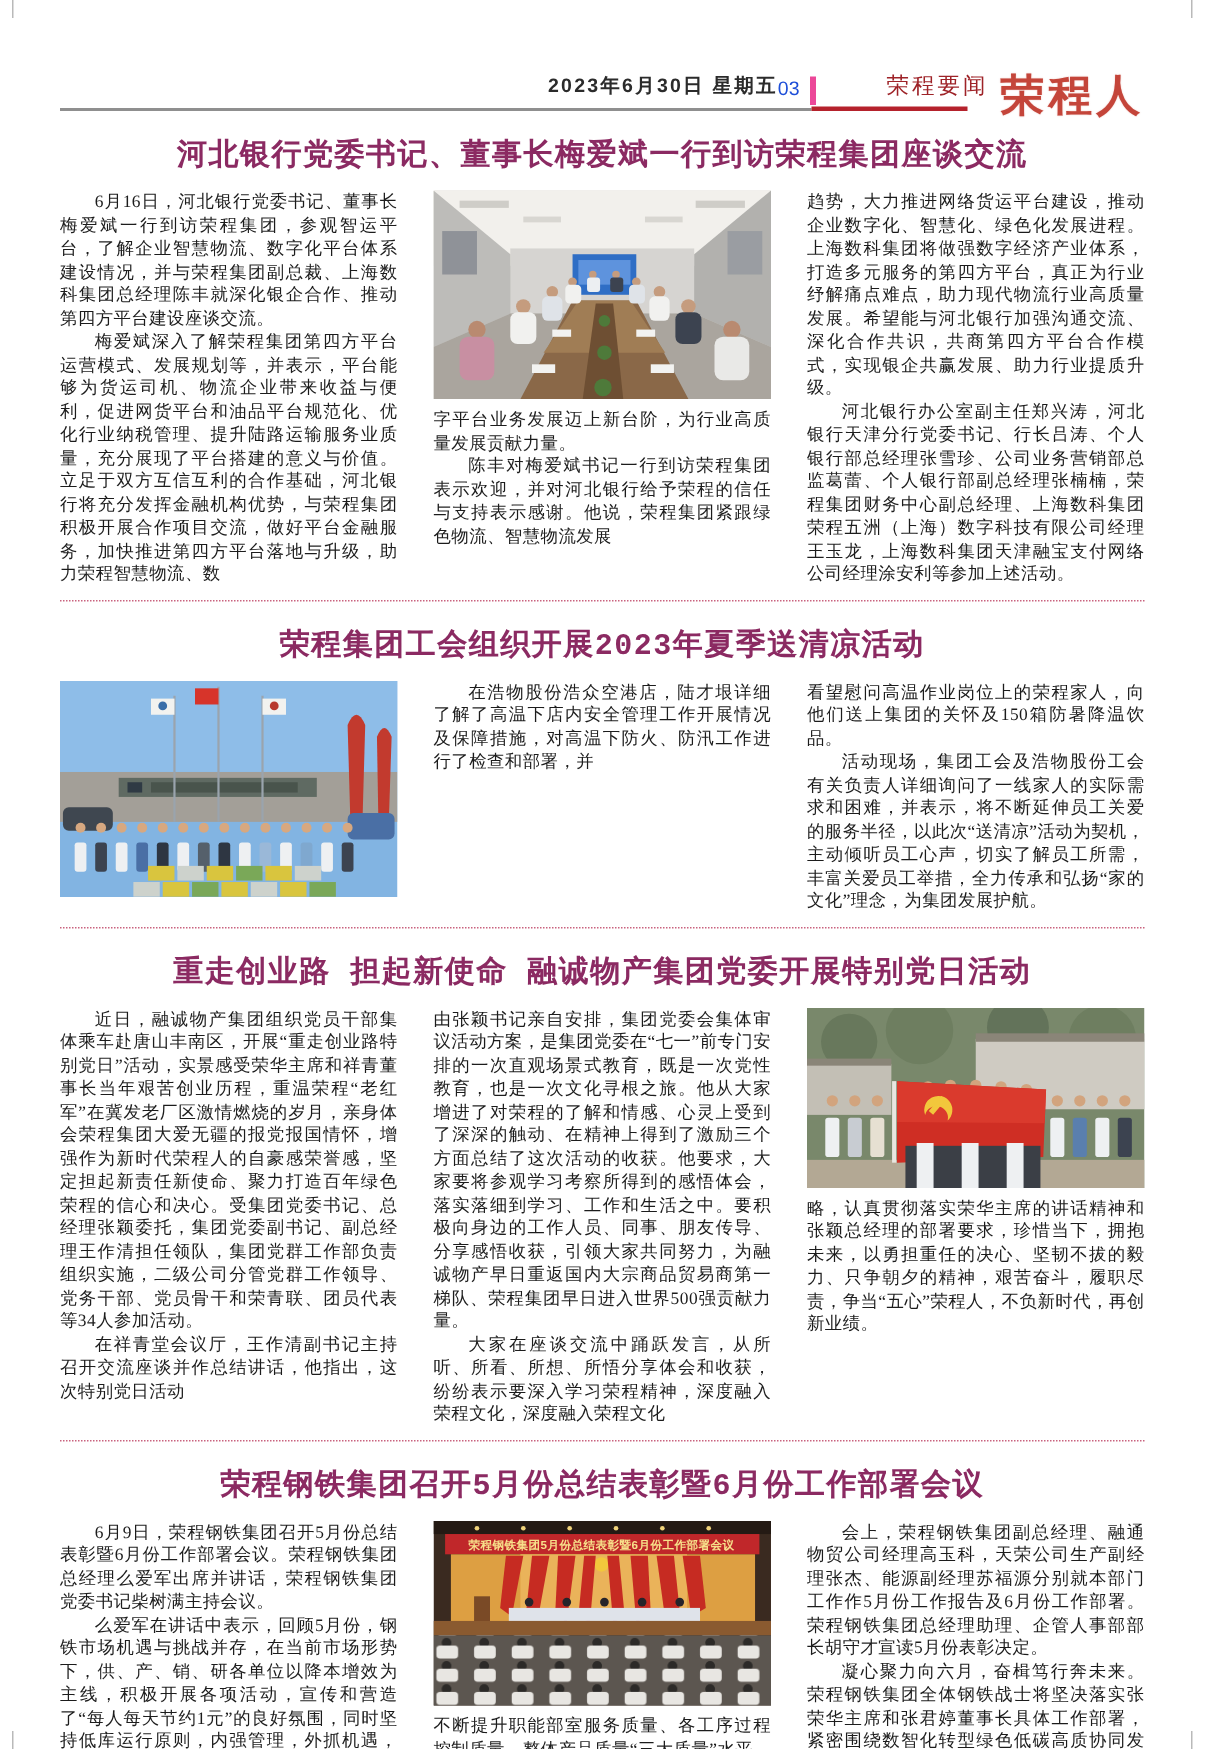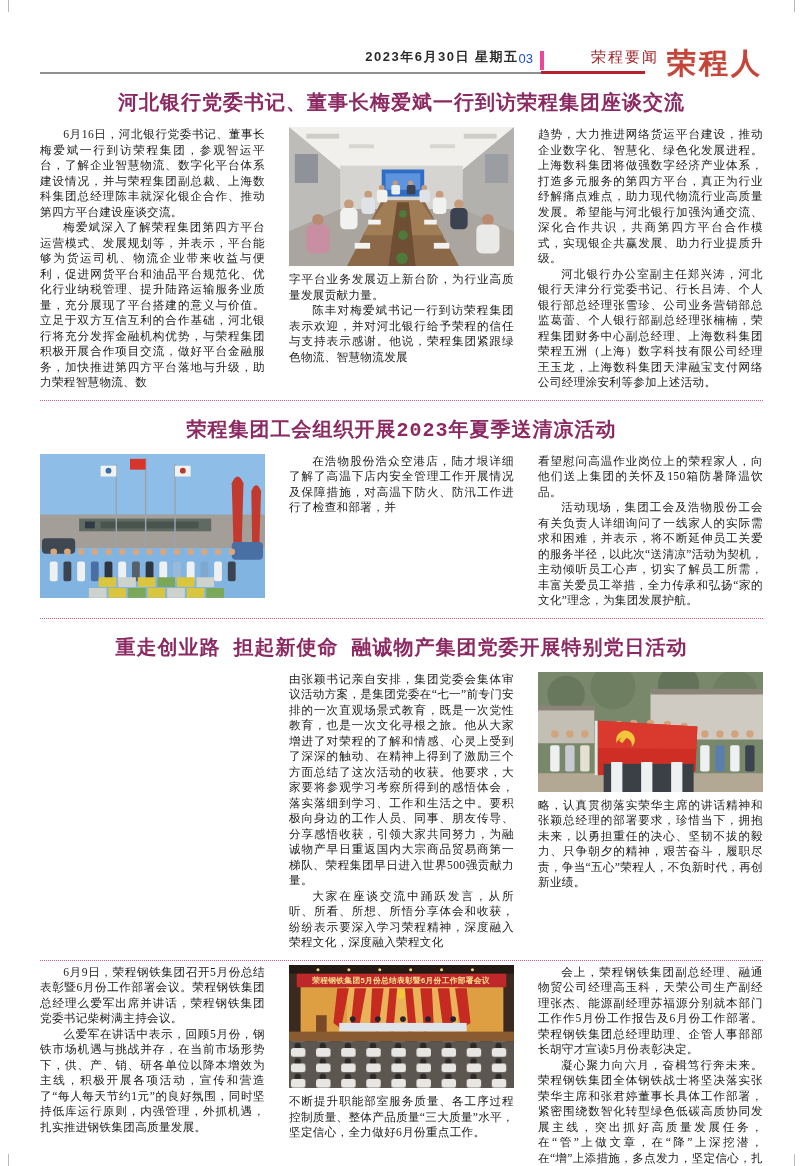--- a/index.html
+++ b/index.html
@@ -239,20 +239,22 @@
       </div>
     </div>
   </article>
 
   <hr class="divider">
 
   <article>
     <h2 class="art-title">重走创业路  担起新使命  融诚物产集团党委开展特别党日活动</h2>
     <div class="cols">
       <div class="col">
+        <p>近日，融诚物产集团组织党员干部集体乘车赴唐山丰南区，开展“重走创业路特别党日”活动，实景感受荣华主席和祥青董事长当年艰苦创业历程，重温荣程“老红军”在冀发老厂区激情燃烧的岁月，亲身体会荣程集团大爱无疆的报党报国情怀，增强作为新时代荣程人的自豪感荣誉感，坚定担起新责任新使命、聚力打造百年绿色荣程的信心和决心。受集团党委书记、总经理张颖委托，集团党委副书记、副总经理王作清担任领队，集团党群工作部负责组织实施，二级公司分管党群工作领导、党务干部、党员骨干和荣青联、团员代表等34人参加活动。</p>
+        <p>在祥青堂会议厅，王作清副书记主持召开交流座谈并作总结讲话，他指出，这次特别党日活动</p>
       </div>
       <div class="col">
         <p class="cont">由张颖书记亲自安排，集团党委会集体审议活动方案，是集团党委在“七一”前专门安排的一次直观场景式教育，既是一次党性教育，也是一次文化寻根之旅。他从大家增进了对荣程的了解和情感、心灵上受到了深深的触动、在精神上得到了激励三个方面总结了这次活动的收获。他要求，大家要将参观学习考察所得到的感悟体会，落实落细到学习、工作和生活之中。要积极向身边的工作人员、同事、朋友传导、分享感悟收获，引领大家共同努力，为融诚物产早日重返国内大宗商品贸易商第一梯队、荣程集团早日进入世界500强贡献力量。</p>
         <p>大家在座谈交流中踊跃发言，从所听、所看、所想、所悟分享体会和收获，纷纷表示要深入学习荣程精神，深度融入荣程文化，深度融入荣程文化</p>
       </div>
       <div class="col">
         <figure class="photo">
           <svg viewBox="0 0 240 128">
             <rect width="240" height="128" fill="#79886b"></rect>
             <circle cx="30" cy="24" r="20" fill="#68785c"></circle>
@@ -316,20 +318,21 @@
           </svg>
         </figure>
         <p class="cont">略，认真贯彻落实荣华主席的讲话精神和张颖总经理的部署要求，珍惜当下，拥抱未来，以勇担重任的决心、坚韧不拔的毅力、只争朝夕的精神，艰苦奋斗，履职尽责，争当“五心”荣程人，不负新时代，再创新业绩。</p>
       </div>
     </div>
   </article>
 
   <hr class="divider">
 
   <article>
+    <h2 class="art-title">荣程钢铁集团召开5月份总结表彰暨6月份工作部署会议</h2>
     <div class="cols">
       <div class="col">
         <p>6月9日，荣程钢铁集团召开5月份总结表彰暨6月份工作部署会议。荣程钢铁集团总经理么爱军出席并讲话，荣程钢铁集团党委书记柴树满主持会议。</p>
         <p>么爱军在讲话中表示，回顾5月份，钢铁市场机遇与挑战并存，在当前市场形势下，供、产、销、研各单位以降本增效为主线，积极开展各项活动，宣传和营造了“每人每天节约1元”的良好氛围，同时坚持低库运行原则，内强管理，外抓机遇，扎实推进钢铁集团高质量发展。</p>
 
       </div>
       <div class="col">
         <figure class="photo">
           <svg viewBox="0 0 233 128">
             <defs>

